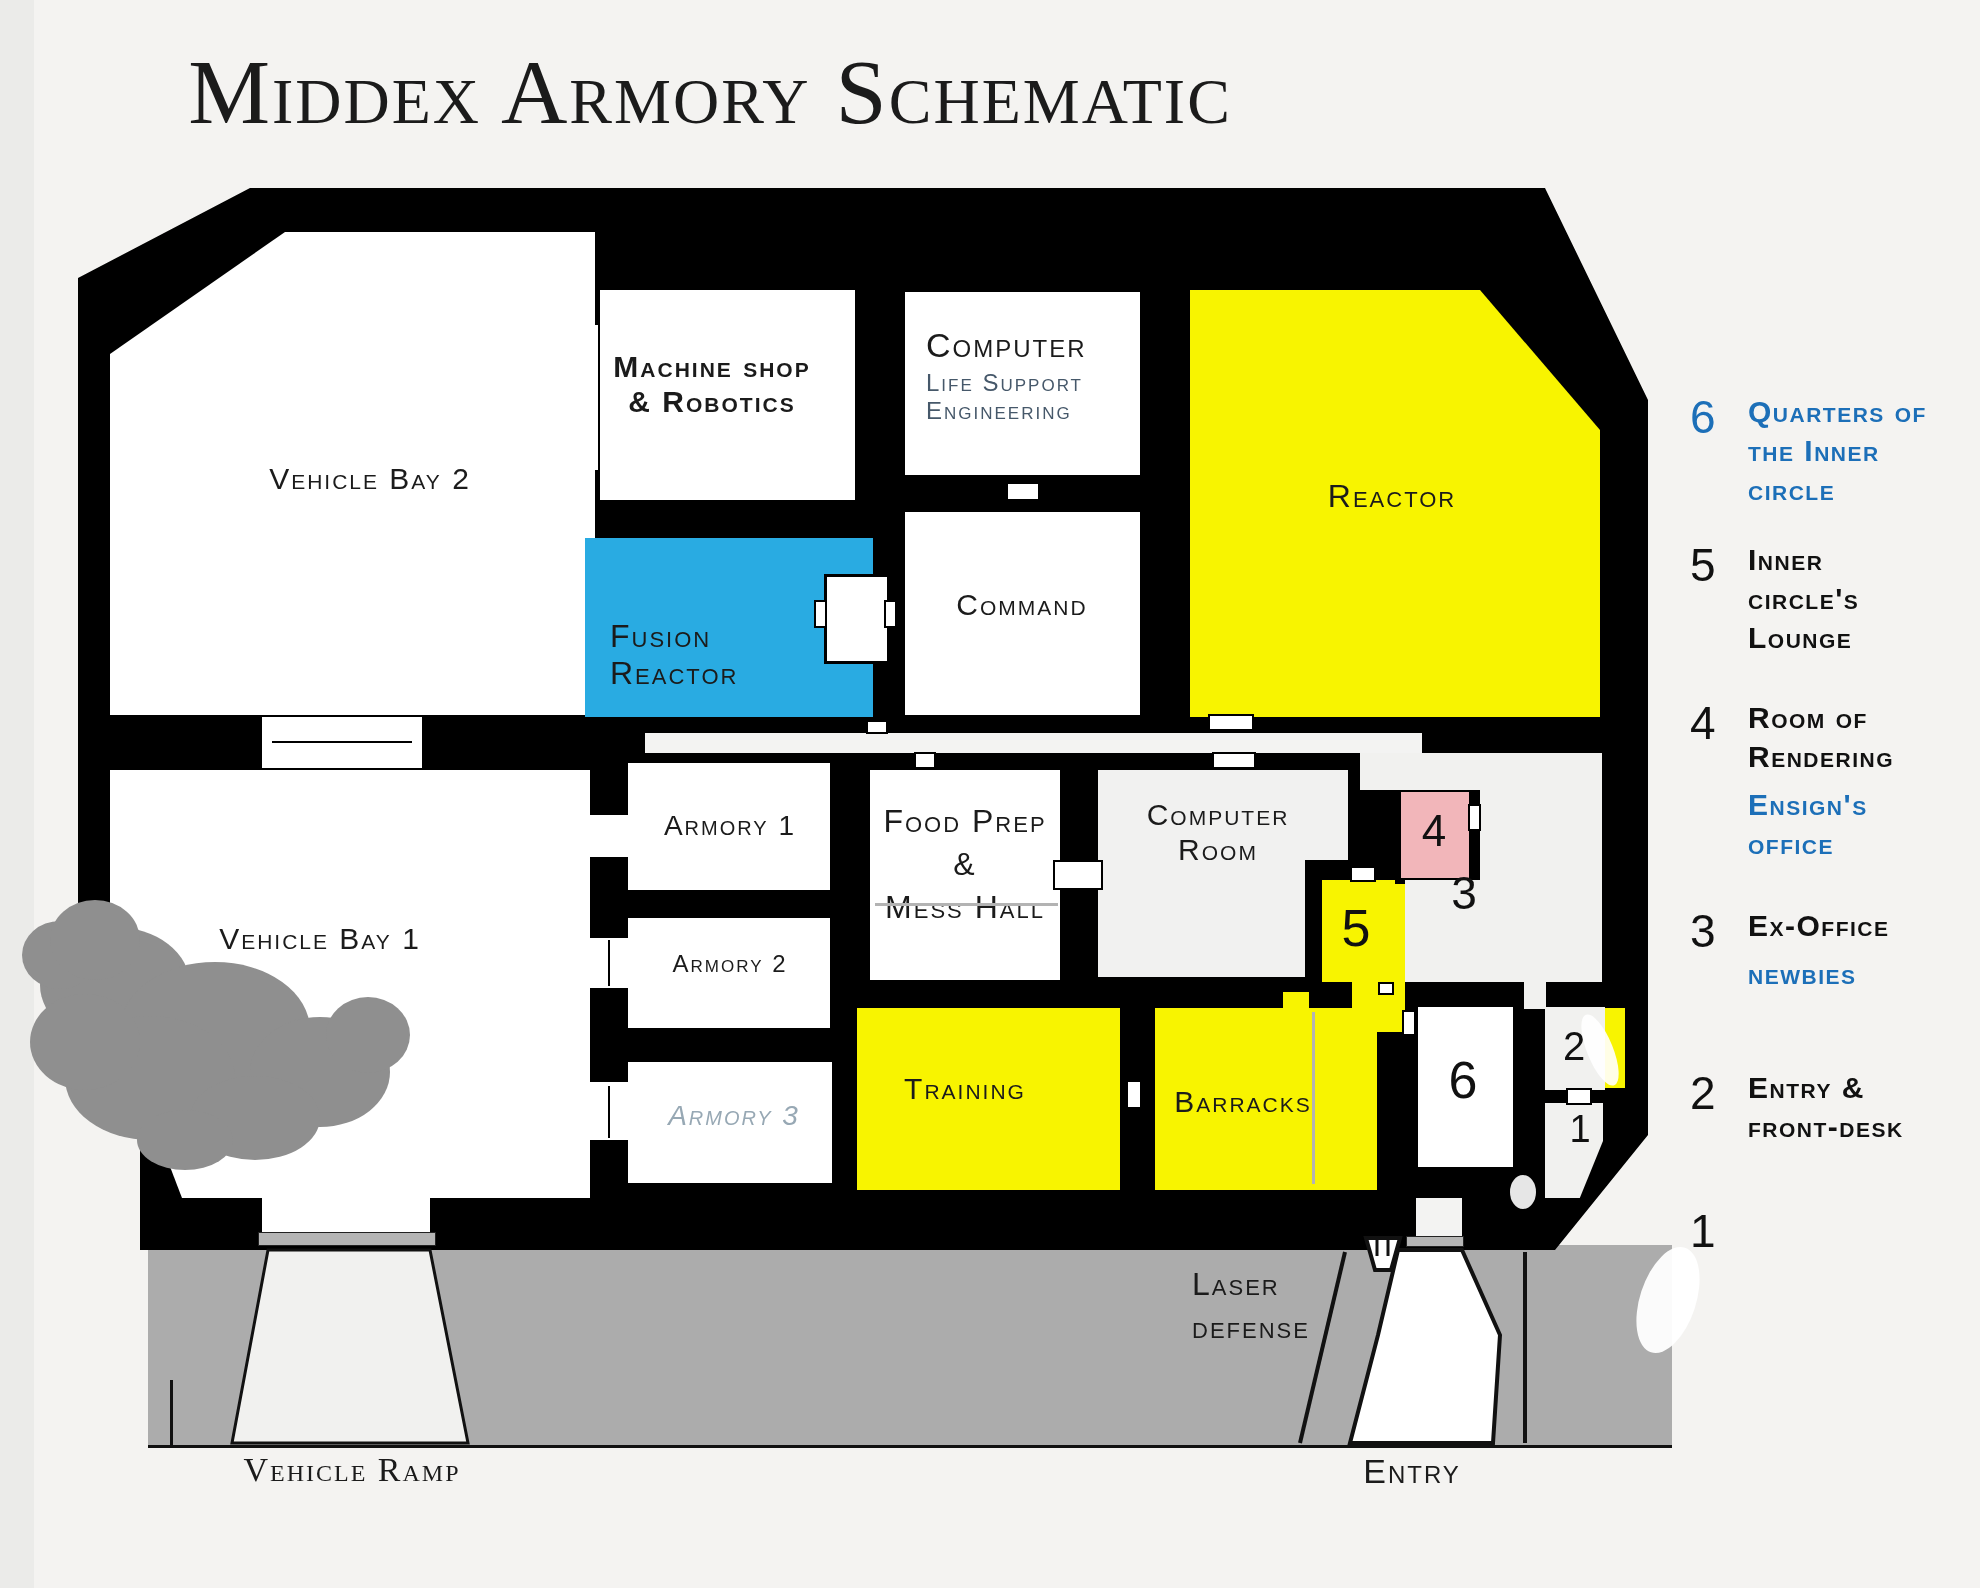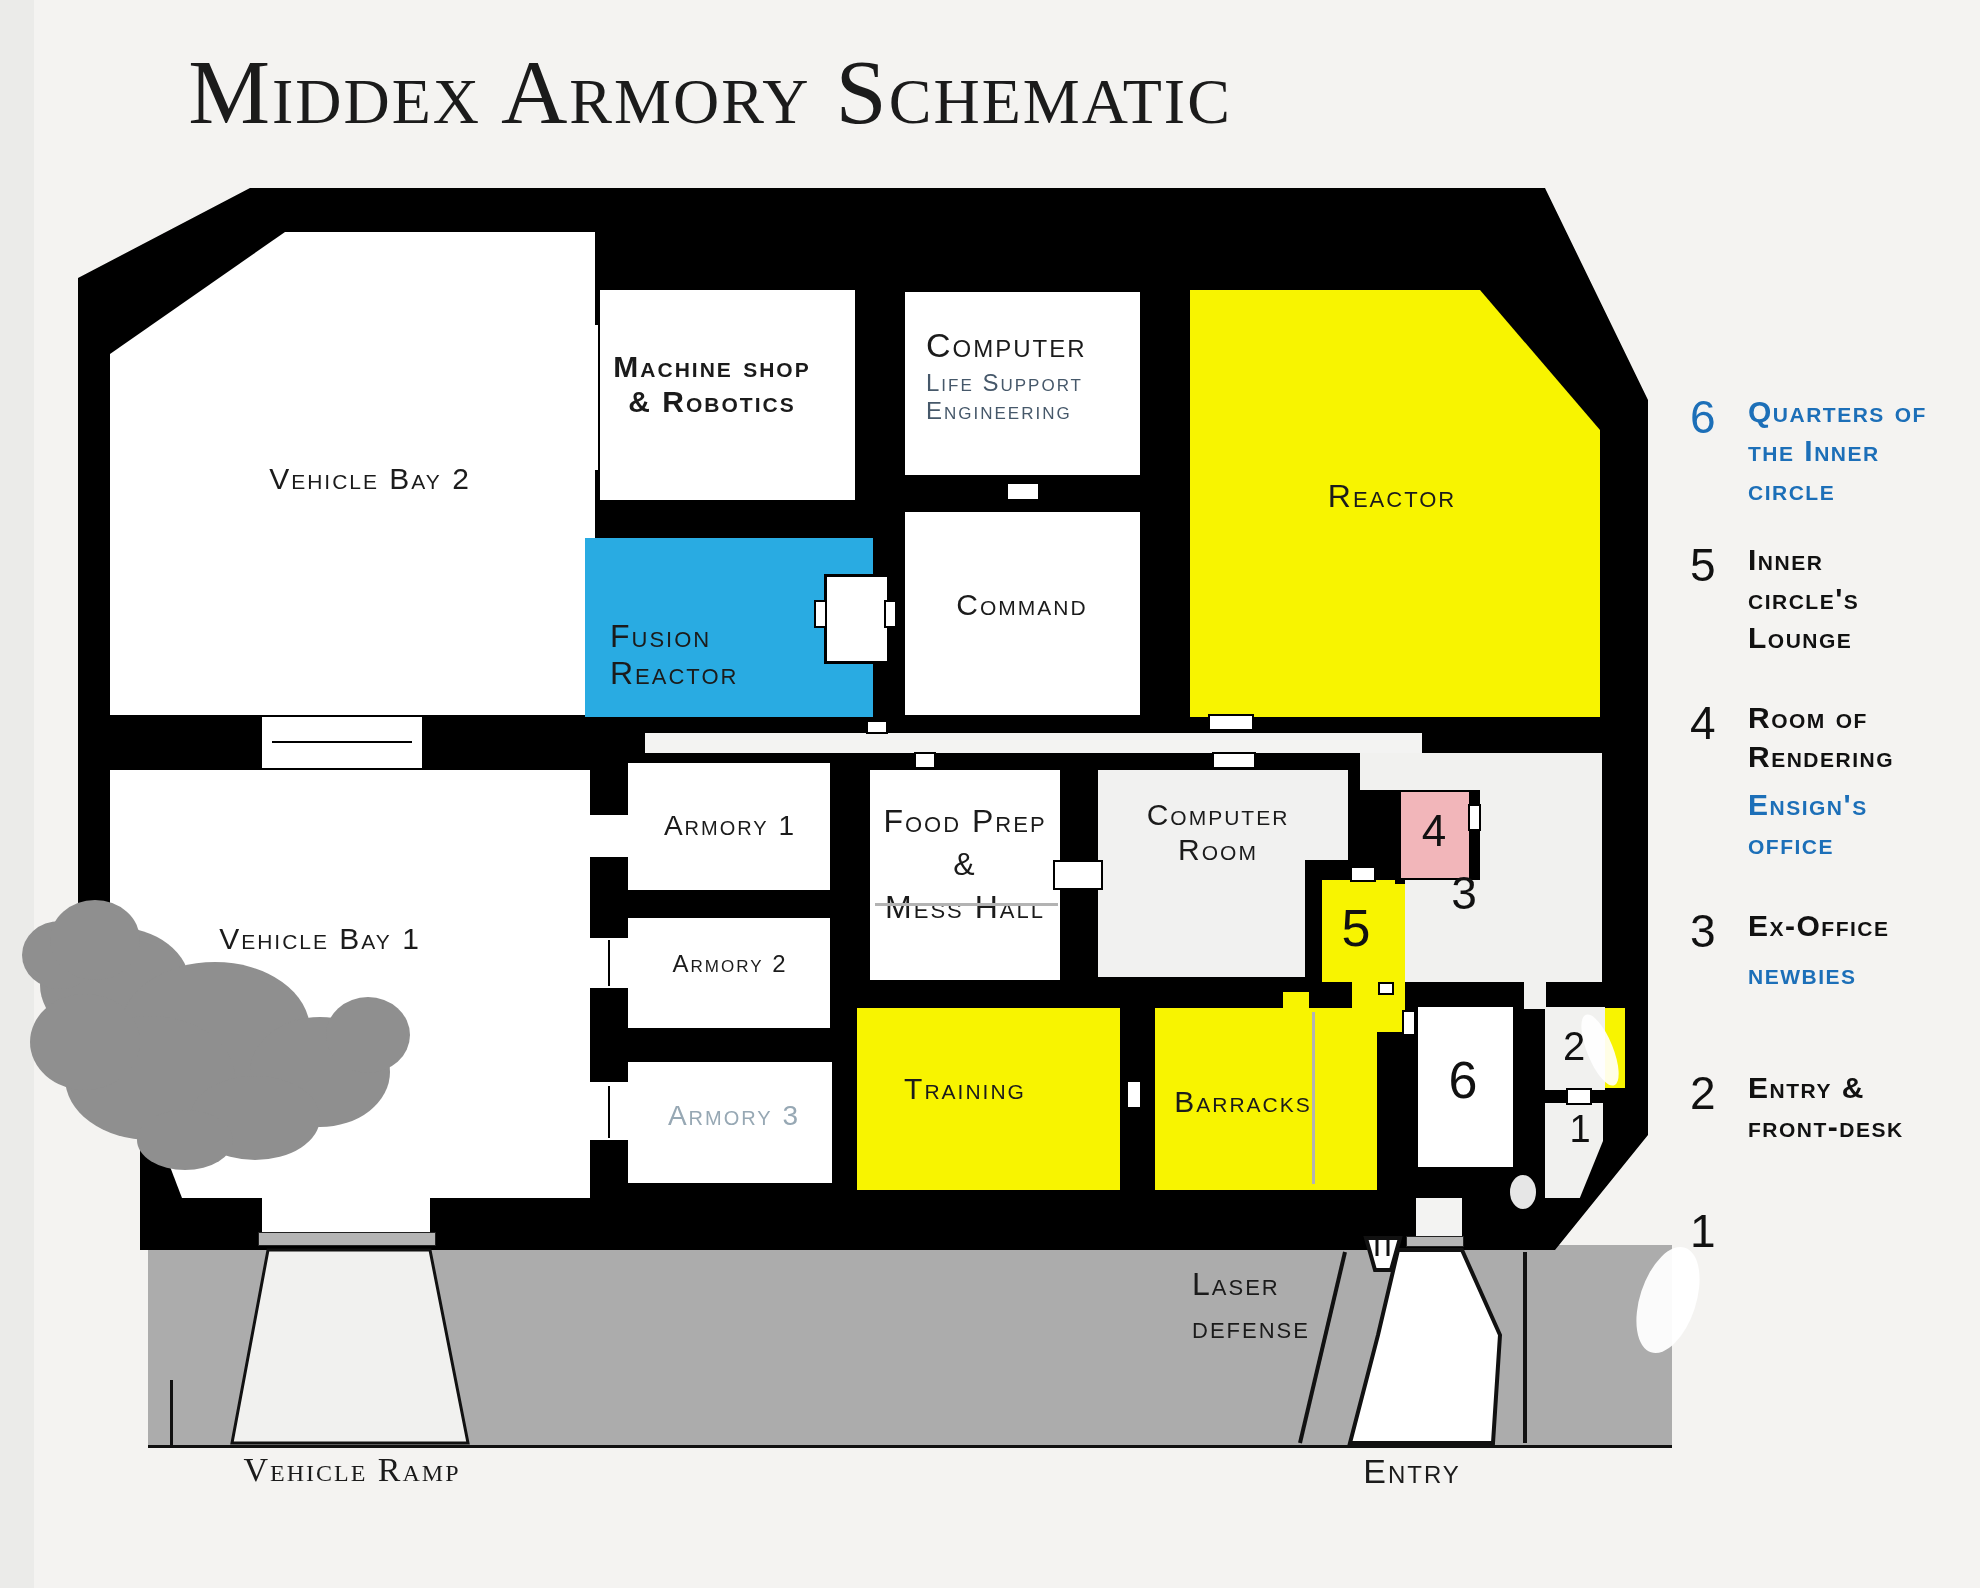--- a/index.html
+++ b/index.html
@@ -74,21 +74,21 @@
   .vest{position:absolute;background:#fff;border:3px solid #000;box-sizing:border-box;}
 
   .garage{position:absolute;background:#b5b5b5;border:1px solid #222;box-sizing:border-box;}
 
   
   .lbl{position:absolute;font-variant:small-caps;color:#1b1b1b;letter-spacing:2px;
        white-space:nowrap;line-height:1.15;}
   .ctr{transform:translateX(-50%);text-align:center;}
   .s30{font-size:30px;}.s32{font-size:32px;}.s34{font-size:34px;}
   .slate{color:#46586a;}
-  .lite{color:#97a8b4;}
+  .lite{color:#97a8b4;font-style:italic;}
   .num{position:absolute;transform:translateX(-50%);color:#111;
        font-family:"Liberation Sans",sans-serif;font-weight:400;}
 
   
   .legend-item{position:absolute;left:1690px;width:285px;}
   .legend-num{position:absolute;left:0;top:-2px;font-size:46px;font-weight:400;color:#111;}
   .legend-text{margin-left:58px;font-variant:small-caps;font-size:30px;letter-spacing:1.5px;
                line-height:39px;color:#111;}
   .legend-text span{display:block;font-weight:bold;}
   .blue{color:#1c6fb8;}

